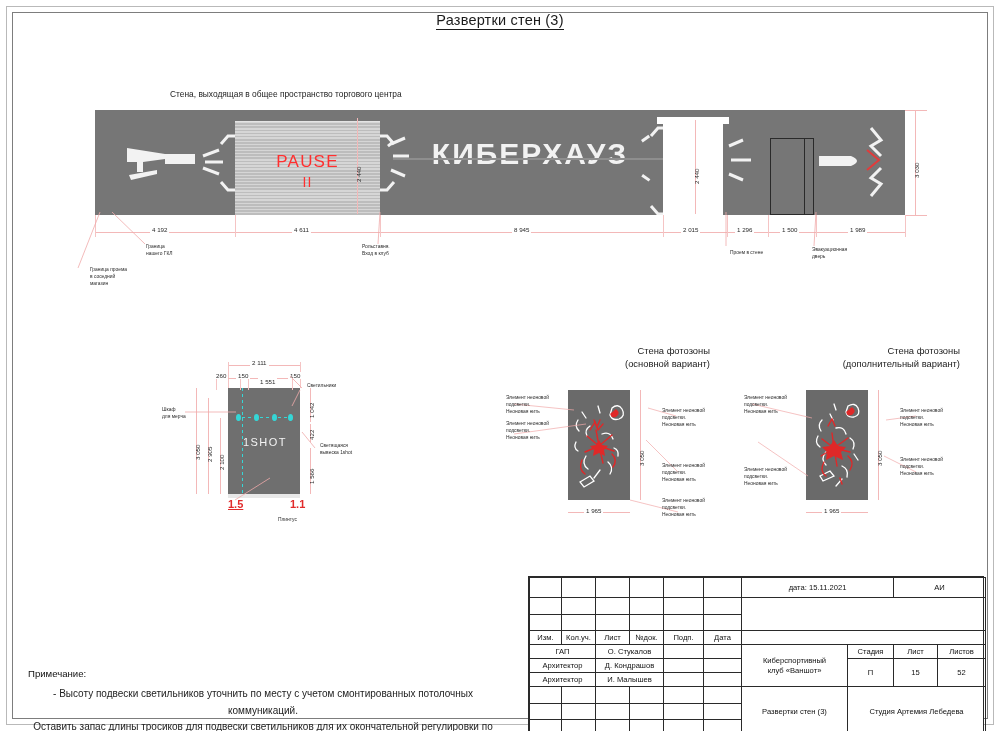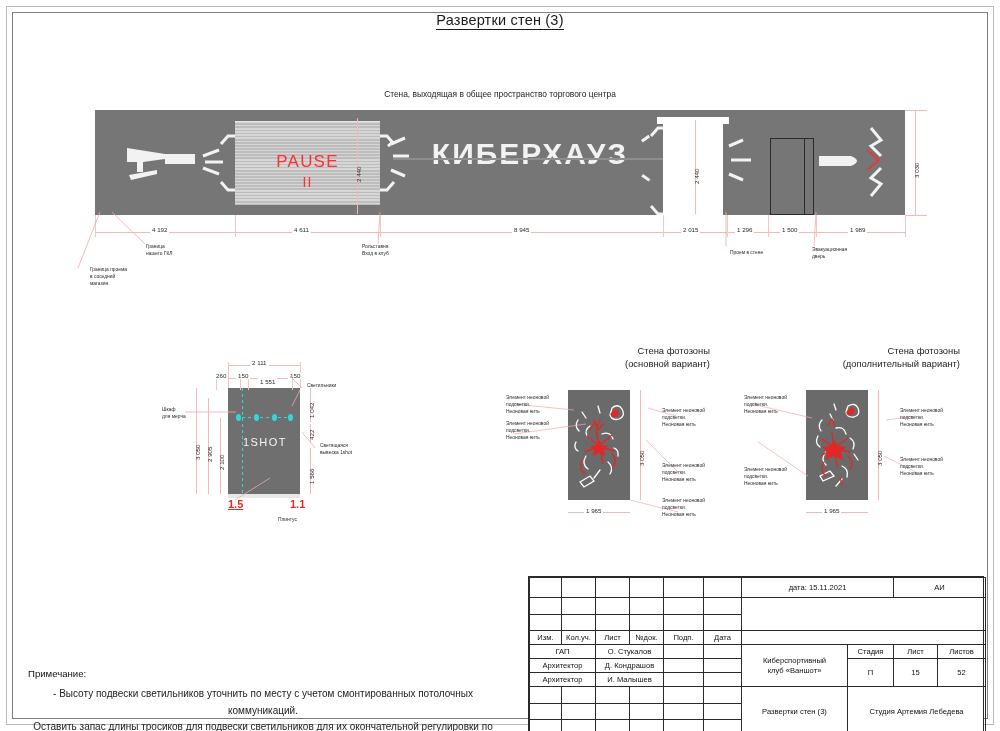--- a/index.html
+++ b/index.html
@@ -37,42 +37,42 @@
     font-size: 14.5px;
     color: #1a1a1a;
     letter-spacing: .2px;
   }
   .sheet-title span {
     border-bottom: 1px solid #1a1a1a;
     padding-bottom: 1px;
   }
   .section-caption {
     position: absolute;
-    text-align: center;
+    text-align: left;
     font-size: 8.4px;
     color: #1c1c1c;
     line-height: 1.35;
   }
   .zone-caption {
     position: absolute;
     text-align: right;
     font-size: 9.4px;
     color: #1c1c1c;
     line-height: 1.4;
   }
   
   #elev-wrap { position: absolute; left: 95px; top: 110px; width: 810px; height: 105px; }
   .wall-body {
     position: absolute; inset: 0;
     background: #767676;
   }
   .shutter {
     position: absolute;
     left: 140px; top: 11px;
-    width: 145px; height: 84px;
+    width: 145px; height: 94px;
     background: repeating-linear-gradient(
       to bottom,
       #d6d6d6 0px, #d6d6d6 1.4px,
       #bdbdbd 1.4px, #bdbdbd 3.1px);
     border-top: 1px solid #e4e4e4;
   }
   .shutter-label {
     position: absolute;
     left: 0; right: 0; top: 30px;
     text-align: center;

